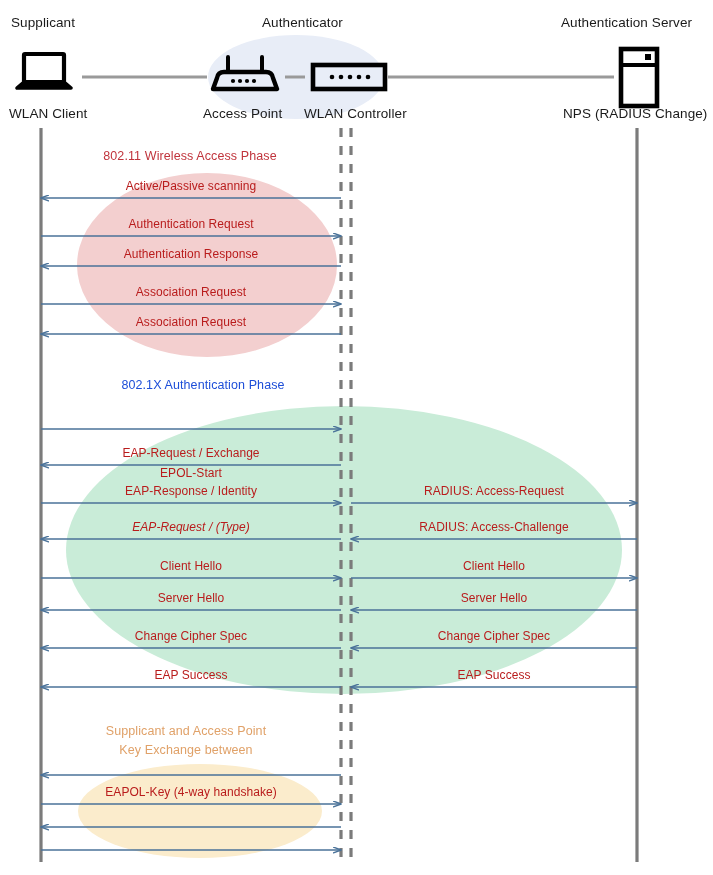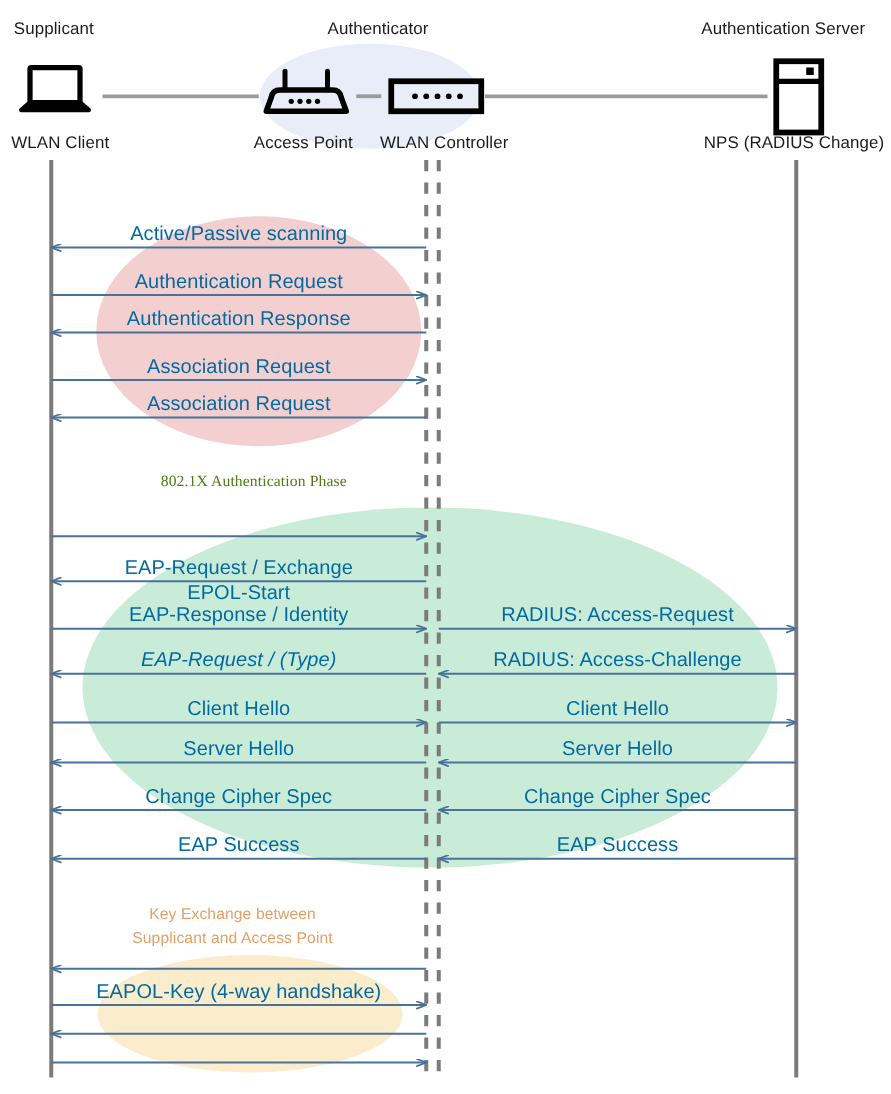--- a/index.html
+++ b/index.html
@@ -24,27 +24,27 @@
   }
   .node-title{top:15px;}
   .node-sub{top:106px;}
 
   
   .phase-label{
     position:absolute;text-align:center;white-space:nowrap;
     font-size:12.5px;line-height:19px;letter-spacing:.1px;
   }
   .phase-red{color:#c0343c;}
-  .phase-green{color:#4d7c0f;font-family:Liberation Serif, serif;}
+  .phase-green{color:#1d4ed8;}
   .phase-orange{color:#e0a168;}
 
   
   .msg{
     position:absolute;text-align:center;white-space:nowrap;
-    font-size:16px;color:#0369a1;letter-spacing:.05px;
+    font-size:12px;color:#b91c1c;letter-spacing:.05px;
   }
   .msg.left{width:300px;left:41px;}
   .msg.right{width:286px;left:351px;}
 </style>
 </head>
 <body>
 
 <div id="stage">
 
   <svg id="svg-layer" class="layer" viewBox="0 0 713 875" width="713" height="875">
@@ -146,26 +146,27 @@
 
     <div class="node-title" style="left:11px;">Supplicant</div>
     <div class="node-title" style="left:262px;">Authenticator</div>
     <div class="node-title" style="left:561px;">Authentication Server</div>
 
     <div class="node-sub" style="left:9px;">WLAN Client</div>
     <div class="node-sub" style="left:203px;">Access Point</div>
     <div class="node-sub" style="left:304px;">WLAN Controller</div>
     <div class="node-sub" style="left:563px;">NPS (RADIUS Change)</div>
 
+    <div class="phase-label phase-red" style="left:90px;top:147px;width:200px;">802.11 Wireless Access Phase</div>
 
     <div class="phase-label phase-green" style="left:103px;top:376px;width:200px;">802.1X Authentication Phase</div>
 
     <div class="phase-label phase-orange" style="left:86px;top:722px;width:200px;">
+      <div>Supplicant and Access Point</div>
       <div>Key Exchange between</div>
-      <div>Supplicant and Access Point</div>
     </div>
 
     <div id="msg-left">
         <div class="msg left" style="top: 179px;">Active/Passive scanning</div>
         <div class="msg left" style="top: 217px;">Authentication Request</div>
         <div class="msg left" style="top: 247px;">Authentication Response</div>
         <div class="msg left" style="top: 285px;">Association Request</div>
         <div class="msg left" style="top: 315px;">Association Request</div>
         <div class="msg left" style="top: 422px; margin-top: 44px;">EPOL-Start</div>
         <div class="msg left" style="top: 446px;">EAP-Request / Exchange</div>

